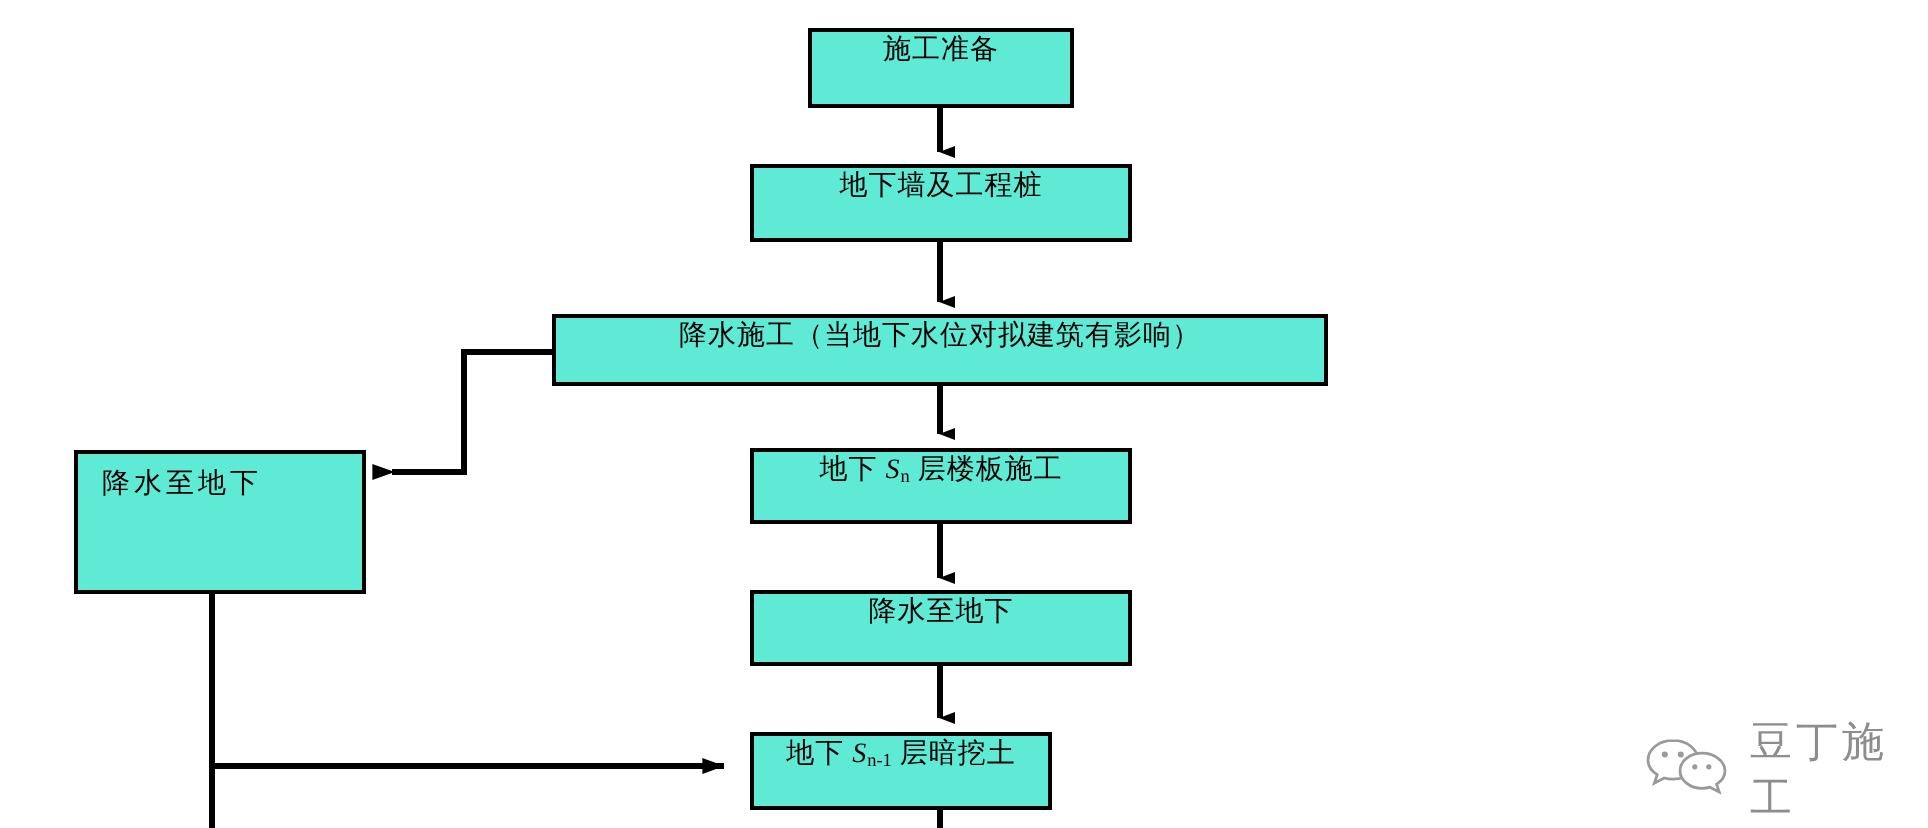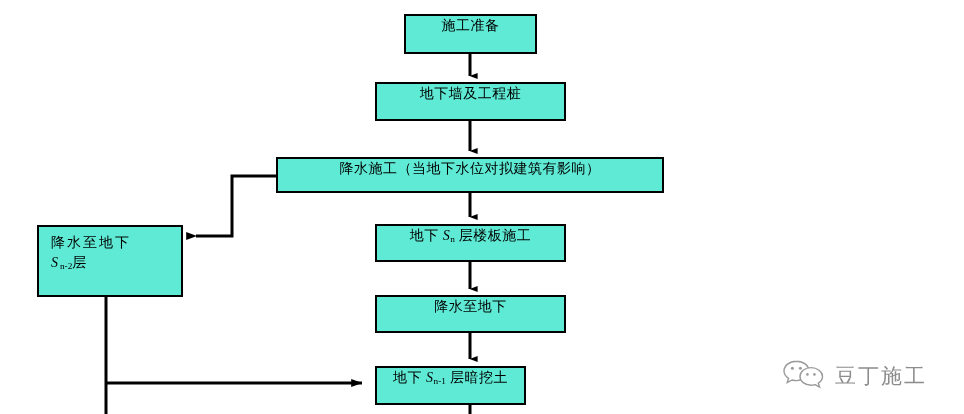--- a/index.html
+++ b/index.html
@@ -117,36 +117,35 @@
   <div class="node" style="left:276px; top:157px; width:388px; height:36px;">
     <span>降水施工（当地下水位对拟建筑有影响）</span>
   </div>
 
   <div class="node" style="left:375px; top:82px; width:191px; height:39px;">
     <span>地下墙及工程桩</span>
   </div>
 
   <div class="node node-multiline" style="left:37px; top:200px; width:146px; height:72px;">
     <span class="line">降水至地下</span>
-    <span class="line"><span class="sym">S</span><sub>n-2</sub><span>层</span></span>
   </div>
 
   <div class="node" style="left:375px; top:224px; width:191px; height:38px;">
     <span><span>地下 </span><span class="sym">S</span><sub>n</sub><span> 层楼板施工</span></span>
   </div>
 
   <div class="node" style="left:375px; top:295px; width:191px; height:38px;">
     <span>降水至地下</span>
   </div>
 
   <div class="node" style="left:375px; top:366px; width:151px; height:39px;">
     <span><span>地下 </span><span class="sym">S</span><sub>n-1</sub><span> 层暗挖土</span></span>
   </div>
 
-  <div id="watermark" style="left:781px; top:357px;">
+  <div id="watermark" style="left:821px; top:357px;">
     <span>
       <svg width="46" height="34" viewBox="0 0 46 34" xmlns="http://www.w3.org/2000/svg">
         <g fill="none" stroke="#9a9a9a" stroke-width="1.4">
           <path d="M15.5 4.2 C 8.4 4.2 3.0 8.7 3.0 14.0 C 3.0 17.0 4.8 19.6 7.6 21.3
                    L 6.2 25.6 L 11.1 23.0 C 12.5 23.4 14.0 23.6 15.5 23.6
                    C 22.6 23.6 28.0 19.2 28.0 14.0 C 28.0 8.7 22.6 4.2 15.5 4.2 Z"></path>
           <path d="M30.0 10.6 C 23.9 10.6 19.0 14.6 19.0 19.4 C 19.0 24.2 23.9 28.2 30.0 28.2
                    C 31.4 28.2 32.8 28.0 34.0 27.6 L 38.6 30.0 L 37.3 26.1
                    C 39.9 24.5 41.5 22.1 41.5 19.4 C 41.5 14.6 36.1 10.6 30.0 10.6 Z" fill="#ffffff"></path>
         </g>

